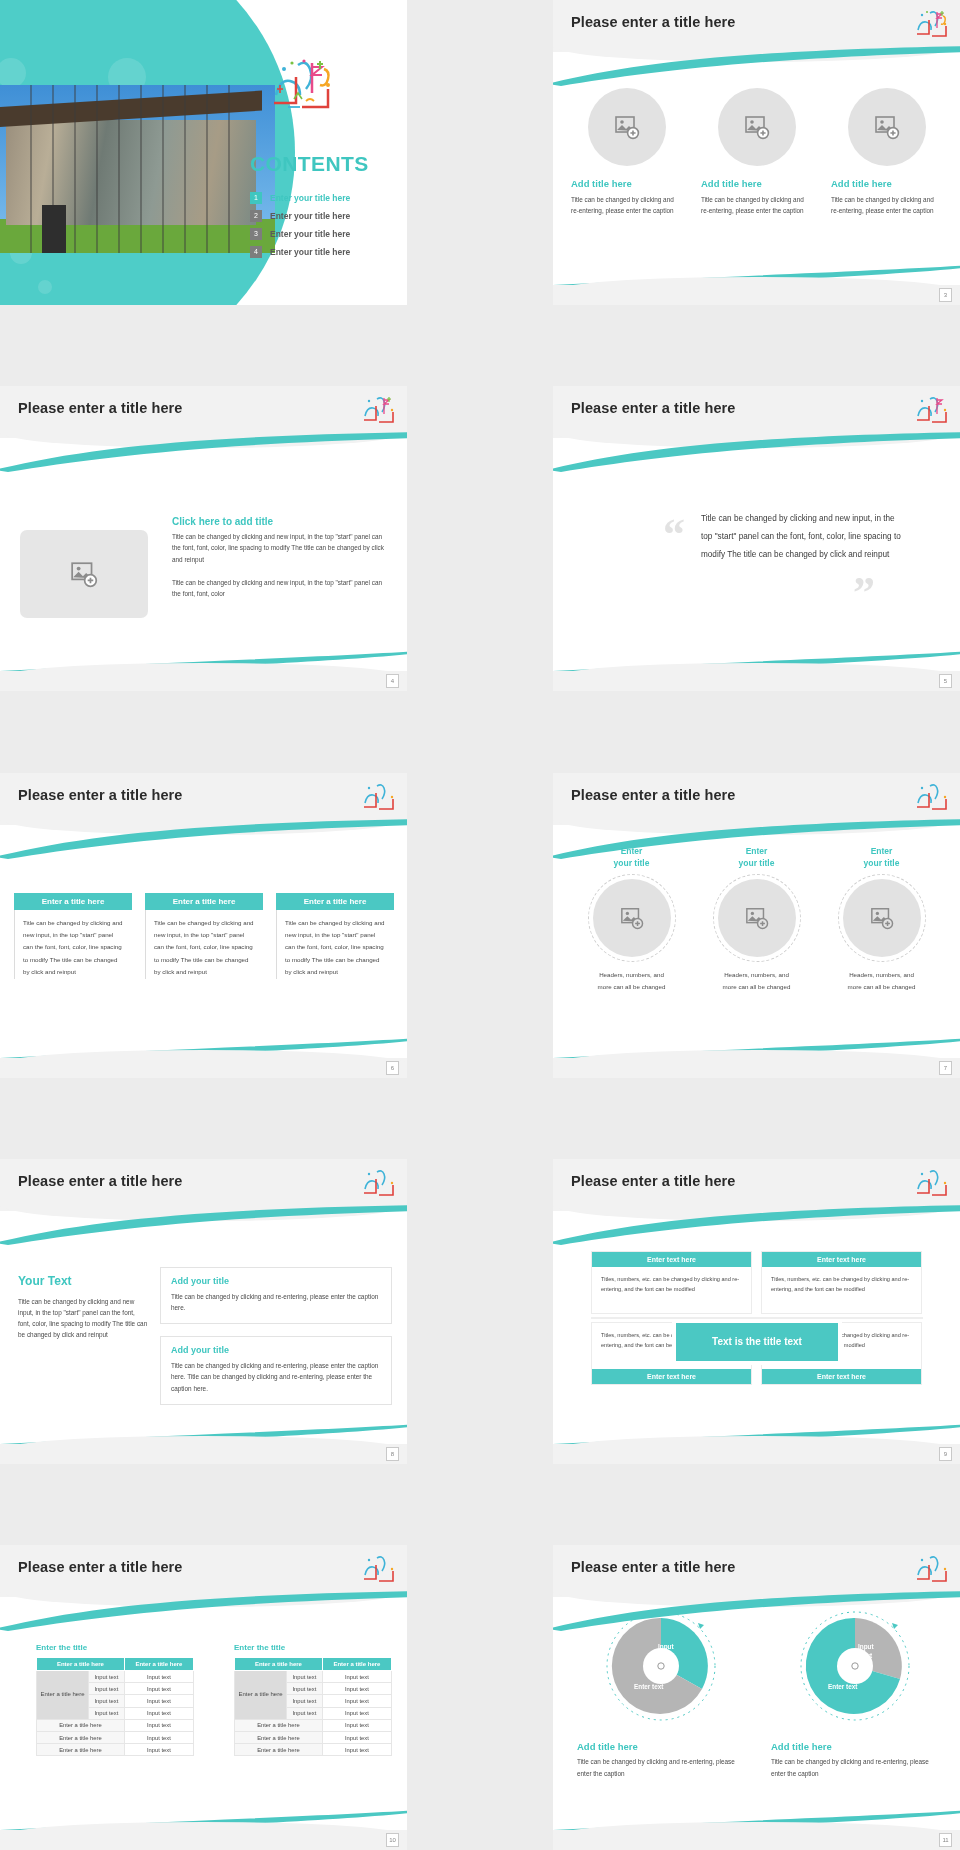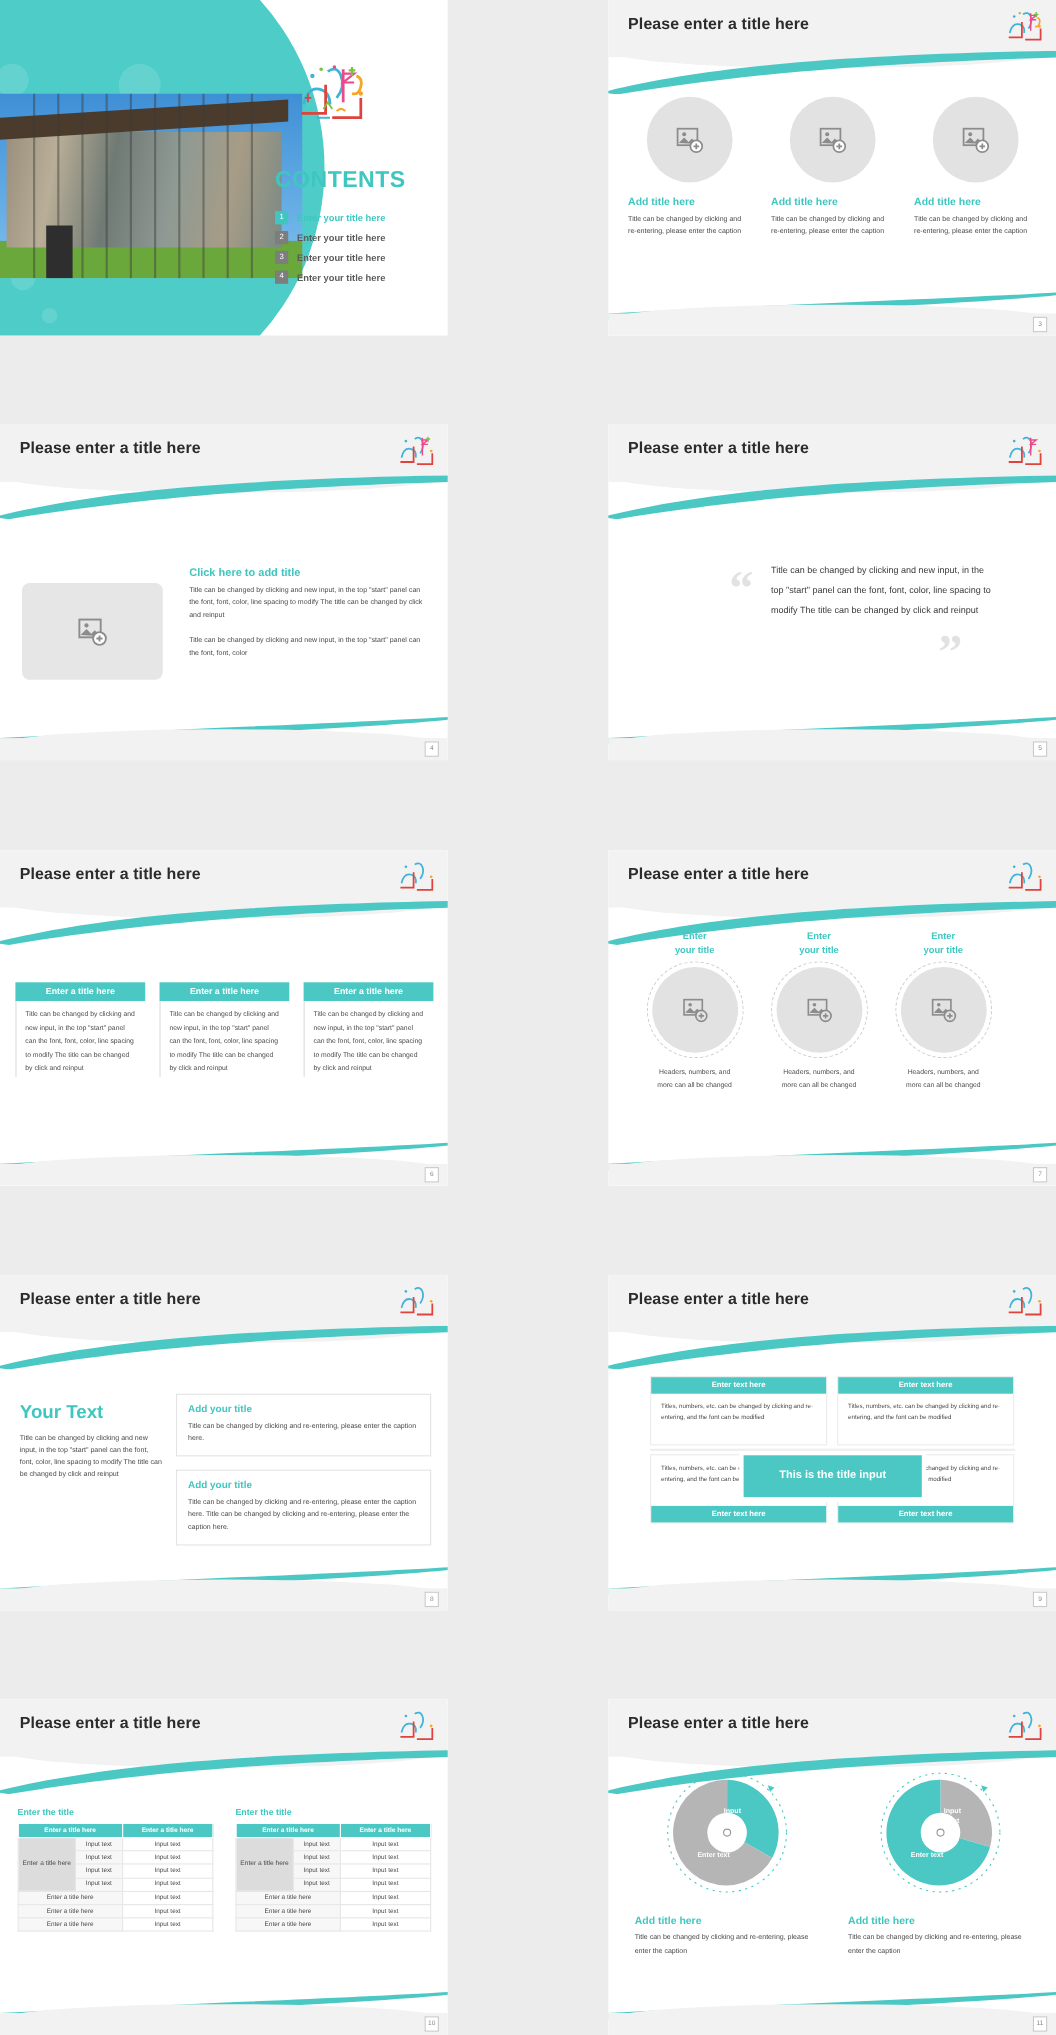--- a/index.html
+++ b/index.html
@@ -128,50 +128,50 @@
   .q-close{ position:absolute; left:300px; top:185px; font-size:44px; color:#e2e2e2; font-family:"Liberation Serif",serif; font-weight:bold; line-height:1;}
   .q-body{ position:absolute; left:148px; top:124px; width:204px; font-size:8.2px; color:#3a3a3a; line-height:2.15; }
 
   
   .s5-wrap{ position:absolute; left:14px; top:120px; width:380px; display:flex; gap:13px; }
   .s5-col{ width:118px; }
   .s5-hd{ background:#4bc8c3; color:#fff; font-size:8px; font-weight:bold; text-align:center; padding:4px 0; }
   .s5-bd{ border-left:1px solid #dcdcdc; padding:7px 8px 0 8px; font-size:6.2px; line-height:2.0; color:#4a4a4a; }
 
   
-  .s6-wrap{ position:absolute; left:22px; top:72px; width:364px; display:flex; gap:0; }
+  .s6-wrap{ position:absolute; left:22px; top:72px; width:364px; display:flex; gap:12px; }
   .s6-col{ width:113px; display:flex; flex-direction:column; align-items:center; }
   .s6-t{ font-size:8.5px;font-weight:bold;color:#3fc6c0;text-align:center;line-height:1.5;}
   .s6-ring{ width:88px;height:88px;border-radius:50%;border:1px dashed #cfcfcf;display:flex;align-items:center;justify-content:center;margin-top:4px;}
   .s6-cap{ font-size:6.2px;color:#4a4a4a;text-align:center;line-height:1.9;margin-top:7px;width:80px;}
 
   
   .s7-left{ position:absolute; left:18px; top:115px; width:130px; }
-  .s7-left h2{ font-size:17px; font-weight:bold; color:#3fc6c0; margin-bottom:8px; }
+  .s7-left h2{ font-size:12px; font-weight:bold; color:#3fc6c0; margin-bottom:8px; }
   .s7-right{ position:absolute; left:160px; top:108px; width:232px; }
   .s7-card{ border:1px solid #e3e3e3; padding:8px 10px 10px 10px; margin-bottom:12px; }
   .s7-card h5{ font-size:9px; color:#3fc6c0; font-weight:bold; margin-bottom:5px; }
 
   
   .s8-grid{ position:absolute; left:38px; top:92px; width:332px; }
   .s8-row{ display:flex; gap:9px; }
   .s8-box{ width:161px; background:#fff; border:1px solid #ececec;}
   .s8-bar{ background:#4bc8c3;color:#fff;font-size:7px;font-weight:bold;text-align:center;padding:4px 0;}
   .s8-txt{ font-size:5.6px;line-height:1.85;color:#4a4a4a;padding:7px 9px;height:46px;}
   .s8-center{
     position:absolute; left:85px; top:72px; width:162px; height:38px;
     background:#4bc8c3; color:#fff; font-size:10px; font-weight:bold;
     display:flex;align-items:center;justify-content:center;
     box-shadow:0 0 0 4px #fff;
   }
   .s8-mid{ height:2px; background:#eee; margin:3px 0; }
 
   
   .s9-wrap{ position:absolute; left:16px; top:98px; width:376px; display:flex; gap:20px; }
-  .s9-tbl{ width:178px; }
+  .s9-tbl{ width:178px;margin-left:20px; }
   .s9-tbl .cap{ font-size:8px; font-weight:bold; color:#3fc6c0; margin-bottom:5px; }
   table{ border-collapse:collapse; width:100%; font-size:5.8px; color:#4a4a4a; }
   table th{ background:#4bc8c3; color:#fff; font-weight:bold; padding:3px 0; font-size:6px; border:1px solid #fff;}
   table td{ border:1px solid #e6e6e6; text-align:center; padding:2.6px 0; background:#fff;}
   td.rowhead{ background:#dcdcdc; width:52px; font-size:6px; line-height:1.5;}
   td.lbl{ background:#f7f7f7; }
 
   
   .s10-wrap{ position:absolute; left:24px; top:62px; width:362px; display:flex; gap:26px; }
   .s10-col{ width:168px; }
@@ -589,21 +589,21 @@
       <div class="s8-row">
         <div class="s8-box">
           <div class="s8-txt">Titles, numbers, etc. can be changed by clicking and re-entering, and the font can be modified</div>
           <div class="s8-bar">Enter text here</div>
         </div>
         <div class="s8-box">
           <div class="s8-txt">Titles, numbers, etc. can be changed by clicking and re-entering, and the font can be modified</div>
           <div class="s8-bar">Enter text here</div>
         </div>
       </div>
-      <div class="s8-center">This is the title input</div>
+      <div class="s8-center">Text is the title text</div>
     </div>
     <div class="foot-swoosh">
       <svg width="420" height="26" viewBox="0 0 420 26">
           <path d="M420 2 C330 12 150 18 0 26 L0 20 C150 12 330 6 420 0 Z" fill="#4bc8c3"></path>
         </svg>
     </div>
     <div class="foot"></div>
     <div class="pagenum">9</div>
   </div>
 

